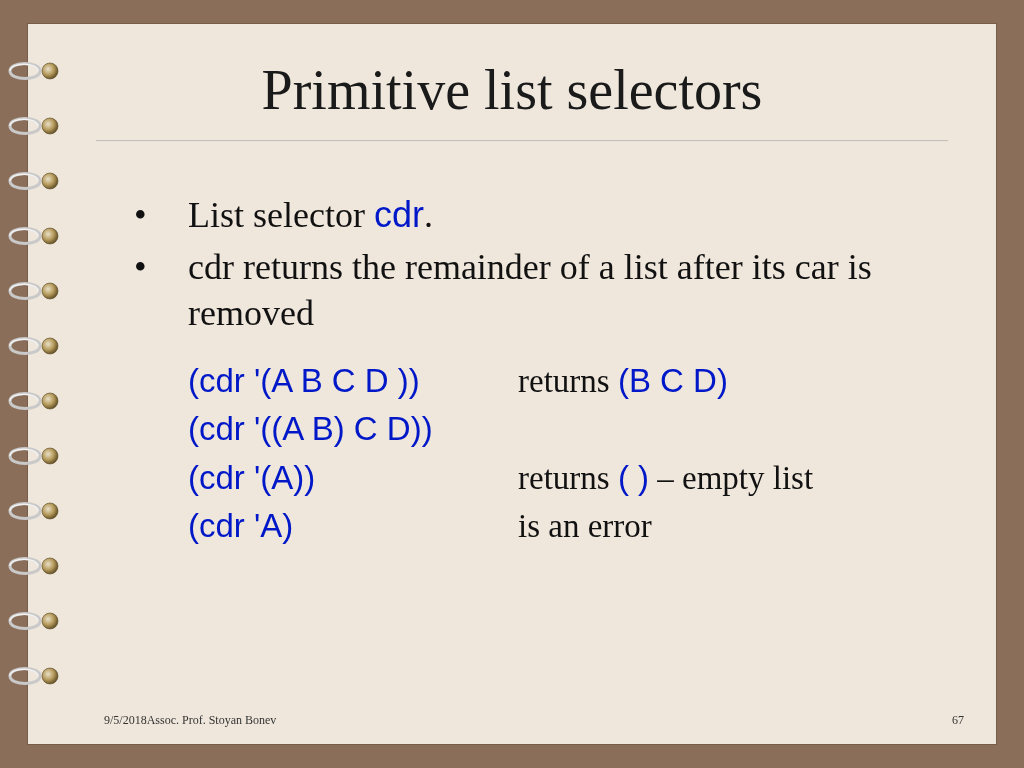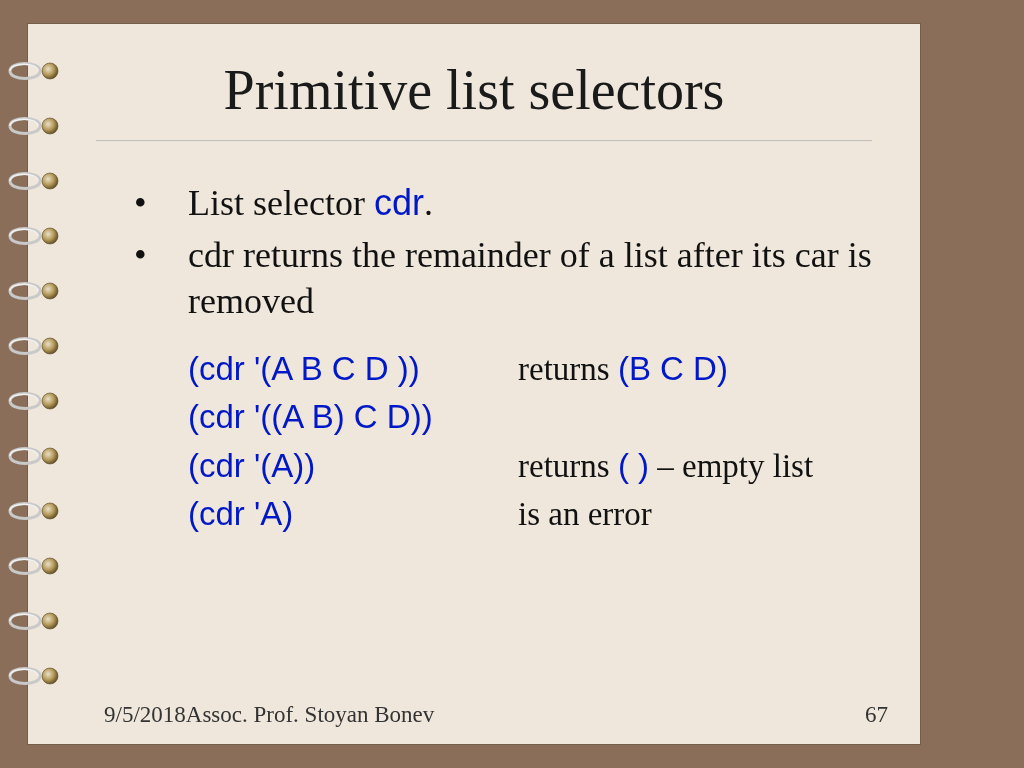--- a/index.html
+++ b/index.html
@@ -6,21 +6,21 @@
   html, body { width: 1024px; height: 768px; overflow: hidden; }
   body {
     background: #8a6e5a;
     font-family: "Times New Roman", Times, serif;
     position: relative;
   }
   .slide {
     position: absolute;
     left: 28px;
     top: 24px;
-    width: 892px;
+    width: 968px;
     height: 720px;
     background: #efe7dc;
     box-shadow: 0 0 0 1px rgba(0,0,0,0.15);
   }
   
   .binding {
     position: absolute;
     left: -22px;
     top: 30px;
     bottom: 30px;
@@ -47,21 +47,21 @@
     height: 2px;
     margin: 0 48px 14px 68px;
     background: linear-gradient(to bottom, rgba(0,0,0,0.25), rgba(255,255,255,0.6));
   }
   .content {
     padding: 24px 40px 0 100px;
     font-size: 36px;
     color: #111;
     line-height: 1.28;
   }
-  .bullets { list-style: none; }
+  .bullets { list-style: none; margin-top: 12px; }
   .bullets > li {
     position: relative;
     padding-left: 60px;
     margin-bottom: 6px;
   }
   .bullets > li::before {
     content: "•";
     position: absolute;
     left: 6px;
     top: 0;
@@ -74,21 +74,21 @@
     padding-left: 60px;
     font-size: 33px;
   }
   .examples .row { display: flex; margin-bottom: 6px; }
   .examples .lhs { width: 330px; flex: none; white-space: nowrap; }
   .examples .rhs { flex: 1; }
   .footer {
     position: absolute;
     left: 0; right: 0; bottom: 16px;
     display: flex;
-    font-size: 23px;
+    font-size: 12px;
     color: #333;
     padding: 0 32px 0 76px;
   }
   .footer .date { flex: 0 0 auto; }
   .footer .author { flex: 1 1 auto; text-align: left; }
   .footer .page { flex: 0 0 auto; }
 </style>
 </head>
 <body>
 

